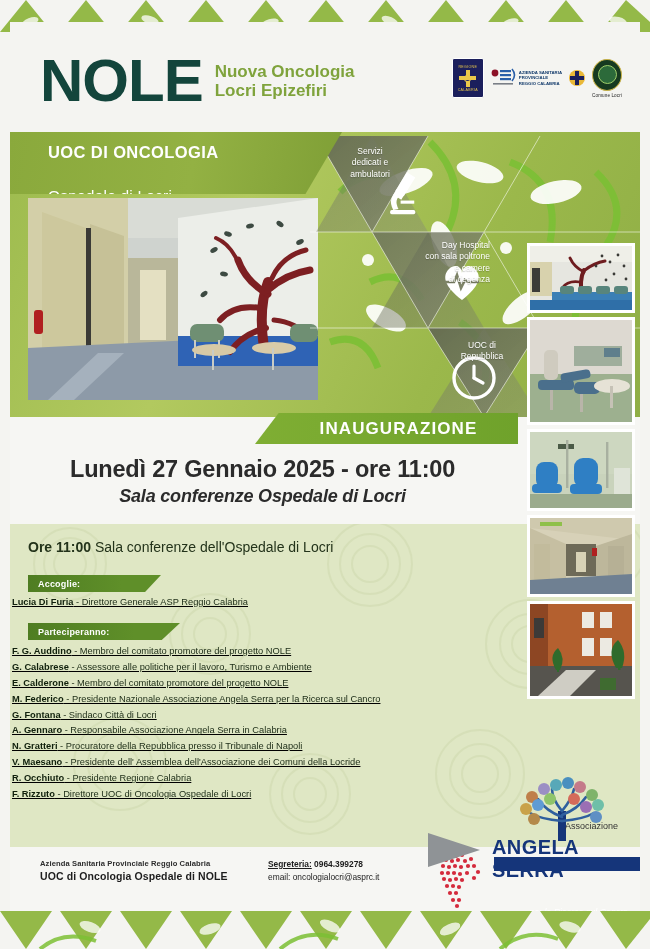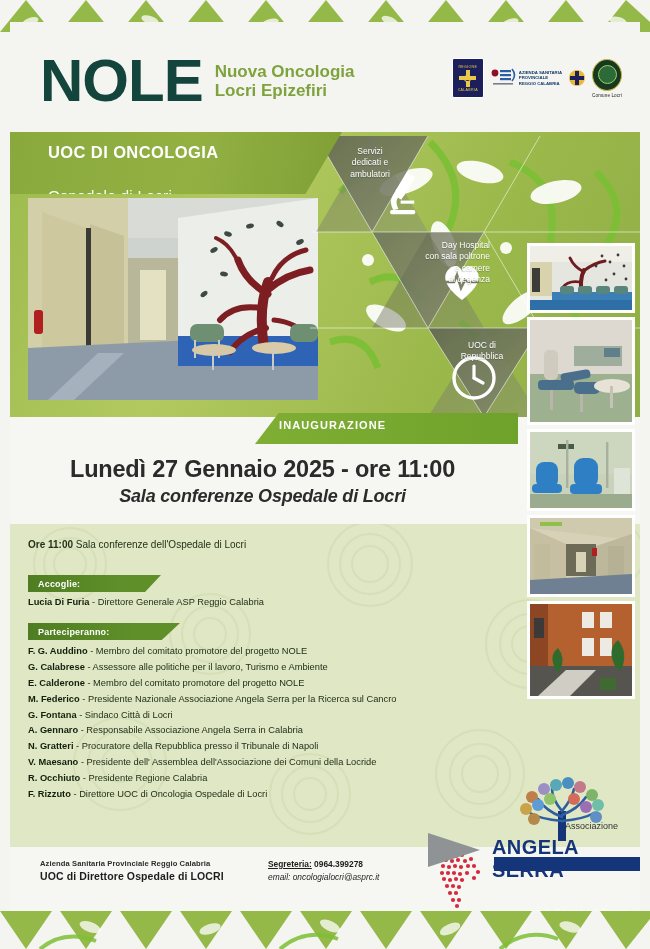--- a/index.html
+++ b/index.html
@@ -75,63 +75,63 @@
   .tri-wrap{position:absolute;left:290px;top:0;width:340px;height:285px;}
   .tri-label{position:absolute;color:#fff;font-size:8.5px;line-height:1.35;text-align:center;
              text-shadow:0 1px 1px rgba(0,0,0,.25);width:96px;}
 
   
   .inaug{
     position:absolute;left:255px;top:413px;width:263px;height:31px;
     background:linear-gradient(90deg,#7fae33 0%,#6fa22b 100%);
     clip-path:polygon(9% 0,100% 0,100% 100%,0 100%);
   }
-  .inaug span{position:absolute;left:0;right:0;top:6px;color:#fff;
-              font-weight:bold;font-size:11px;letter-spacing:1.1px;padding-left:24px;}
+  .inaug span{position:absolute;left:0;right:0;top:6px;text-align:center;color:#fff;
+              font-weight:bold;font-size:17px;letter-spacing:1.1px;padding-left:24px;}
 
   
   .datewrap{position:absolute;left:10px;top:456px;width:505px;text-align:center;}
   .date-l1{font-size:23.5px;font-weight:bold;color:#2b2b2b;letter-spacing:-.2px;}
   .date-l2{font-size:18px;font-weight:bold;color:#2b2b2b;margin-top:3px;letter-spacing:-.2px;font-style:italic;}
 
   
   .panel{
     position:absolute;left:10px;top:524px;width:630px;height:323px;
     background:#dfe7c4;overflow:hidden;
   }
   .panel-tex{position:absolute;inset:0;opacity:.55;}
 
-  .line-ore{position:absolute;left:28px;top:539px;font-size:10px;color:#23331a;}
+  .line-ore{position:absolute;left:28px;top:539px;font-size:14px;color:#23331a;}
   .line-ore b{font-weight:bold;}
 
   .tab{
     position:absolute;height:17px;
     background:linear-gradient(90deg,#4f7d22 0%,#5f8f29 70%,#5f8f29 100%);
     clip-path:polygon(0 0,100% 0,88% 100%,0 100%);
     display:flex;align-items:center;
   }
   .tab span{color:#fff;font-size:9px;font-weight:bold;padding-left:10px;letter-spacing:.2px;}
 
-  .namelist{position:absolute;left:28px;}
+  .namelist{position:absolute;left:12px;text-decoration:underline;}
   .nrow{font-size:9.3px;color:#20301a;line-height:1.0;margin-bottom:6.6px;white-space:nowrap;}
   .nrow b{font-weight:bold;color:#10200c;}
 
   
   .photostrip{position:absolute;left:527px;top:243px;width:108px;}
   .ph{width:108px;border:3px solid #fff;box-sizing:border-box;margin-bottom:4px;overflow:hidden;position:relative;}
 
   
   .footer{position:absolute;left:10px;top:847px;width:630px;height:64px;background:#f6f6f3;}
   .f-left{position:absolute;left:30px;top:12px;}
   .f-l1{font-size:7.6px;font-weight:bold;color:#2d2d2d;letter-spacing:.1px;}
   .f-l2{font-size:10.5px;font-weight:bold;color:#1d1d1d;margin-top:2px;letter-spacing:.1px;}
   .f-mid{position:absolute;left:258px;top:12px;}
   .f-m1{font-size:8.4px;font-weight:bold;color:#1d1d1d;}
   .f-m1 u{text-decoration:underline;}
-  .f-m2{font-size:8.4px;color:#1d1d1d;margin-top:3px;font-style:italic;}
+  .f-m2{font-size:8.4px;color:#1d1d1d;margin-top:3px;}
 
   
   .as-logo{position:absolute;left:470px;top:783px;width:170px;height:92px;}
   .as-name{position:absolute;left:22px;top:53px;font-size:20px;font-weight:bold;color:#15357a;letter-spacing:.4px;}
   .as-assoc{position:absolute;left:95px;top:38px;font-size:9px;color:#333;}
   .as-bar{position:absolute;left:24px;top:74px;width:146px;height:14px;background:#15357a;}
   .as-bar span{position:absolute;left:0;right:12px;top:1.5px;text-align:right;color:#fff;font-size:8.8px;font-style:italic;margin-top:48px;}
   .as-arrow{position:absolute;left:-42px;top:50px;width:52px;height:34px;background:#8f9396;
             clip-path:polygon(0 0,100% 50%,0 100%);}
   .it-map{position:absolute;left:434px;top:848px;width:62px;height:62px;}
@@ -556,21 +556,21 @@
             <rect x="88" y="52" width="2.4" height="14"></rect>
         </g>
         <rect x="70" y="74" width="16" height="12" fill="#3f6b30"></rect>
       </svg>
     </div>
   </div>
 
   <div class="footer">
     <div class="f-left">
       <div class="f-l1">Azienda Sanitaria Provinciale Reggio Calabria</div>
-      <div class="f-l2">UOC di Direttore Ospedale di LOCRI</div>
+      <div class="f-l2">UOC di Oncologia Ospedale di NOLE</div>
     </div>
     <div class="f-mid">
       <div class="f-m1">
         <u>Segreteria:</u><span> 0964.399278</span>
       </div>
       <div class="f-m2">
         <span>email:</span><span> oncologialocri@asprc.it</span>
       </div>
     </div>
   </div>

